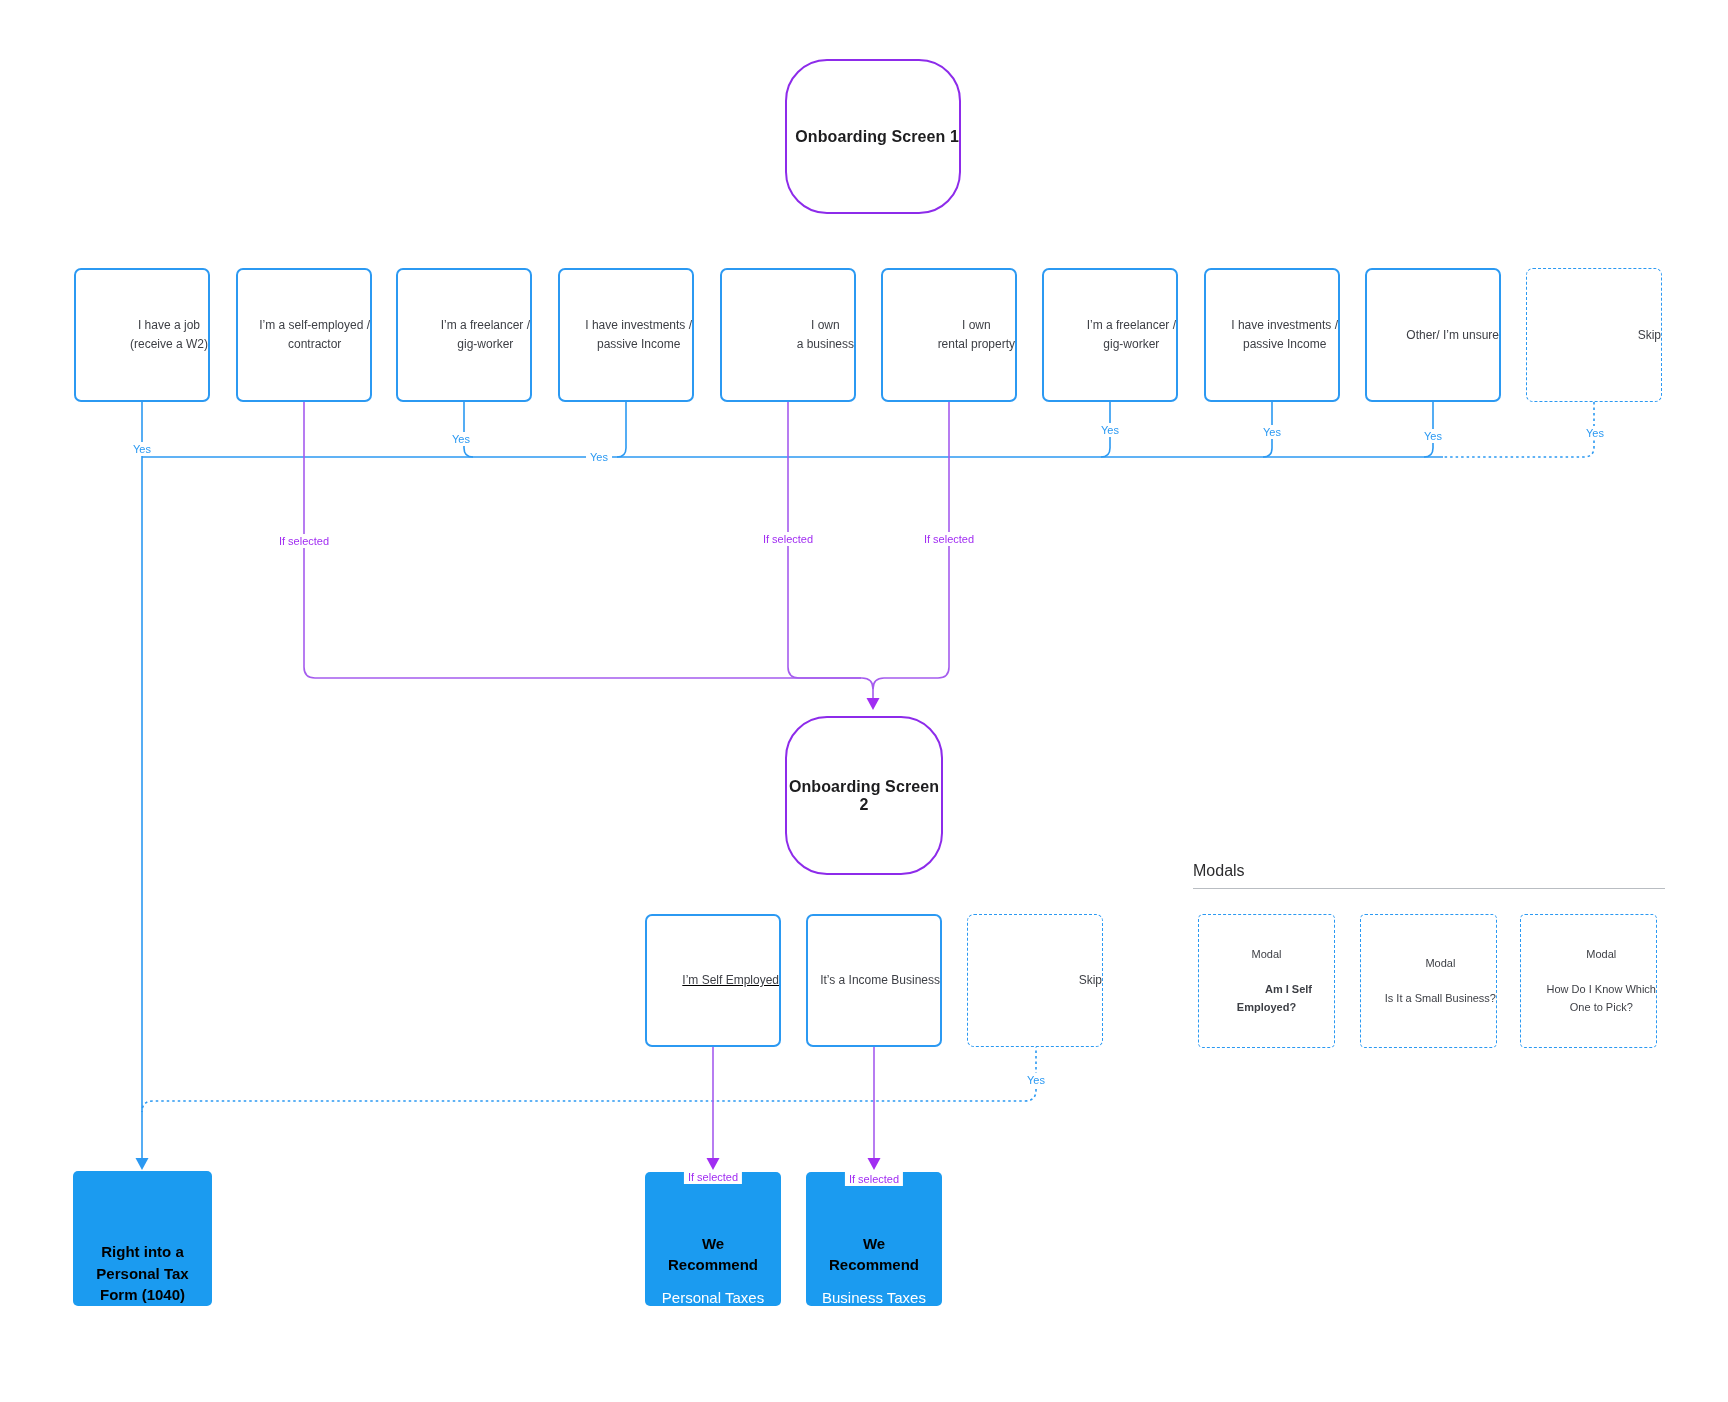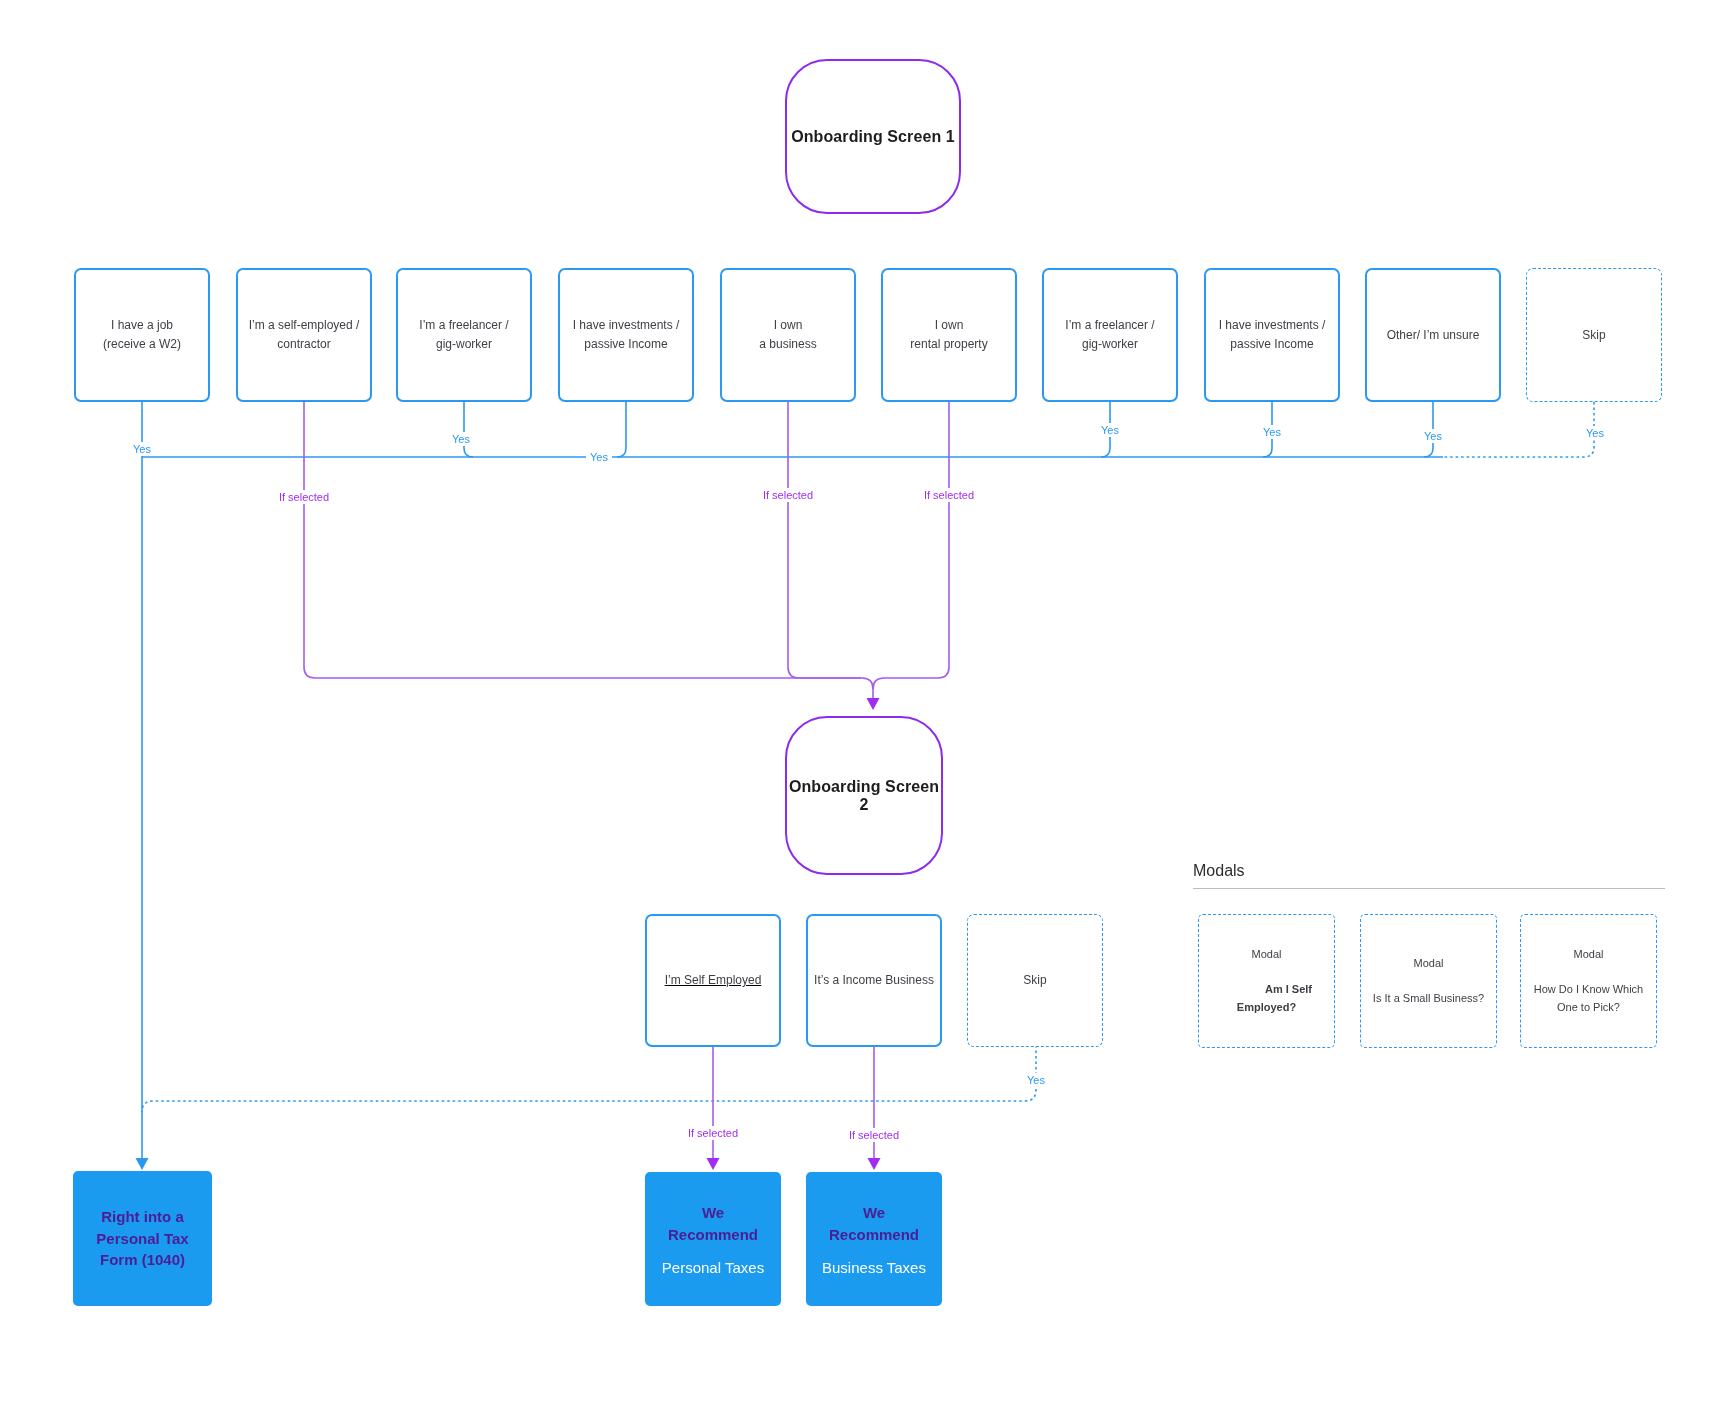--- a/index.html
+++ b/index.html
@@ -1,38 +1,38 @@
 <!DOCTYPE html>
 <html><head>
 <meta charset="utf-8">
 <style>
   html,body{margin:0;padding:0;background:#ffffff;}
   body{font-family:"Liberation Sans", sans-serif; -webkit-font-smoothing:antialiased;}
   #canvas{position:relative;width:1728px;height:1402px;background:#ffffff;overflow:hidden;}
   svg.wires{position:absolute;left:0;top:0;z-index:1;}
 
-  .node{position:absolute;display:flex;align-items:center;justify-content:center;
+  .node{position:absolute;display:flex;align-items:center;justify-content:flex-end;
         text-align:center;background:#ffffff;box-sizing:border-box;z-index:2;}
   .screen{border:2px solid #8d2bea;border-radius:42px;width:176px;height:155px;}
   .screen .t{font-size:16px;font-weight:700;color:#1d1d1f;letter-spacing:.1px;}
   .opt{border:2px solid #2b99f2;border-radius:7px;width:136px;height:134px;}
   .opt .t{font-size:12px;color:#3d3f45;line-height:1.55;white-space:pre-line;}
   .dashed{border-style:dashed;border-width:1.6px;}
   .modal{border:1.6px dashed #2b99f2;border-radius:5px;width:137px;height:134px;}
   .modal .t{font-size:11px;color:#3d3f45;line-height:1.6;white-space:pre-line;}
   .modal .t .strong{font-weight:700;margin-left:44px;}
   .fill{background:#1b9bf0;border:none;border-radius:5px;width:136px;height:134px;
         flex-direction:column;z-index:2;}
-  .fill .hd{font-size:15px;font-weight:700;color:#4c1d95;line-height:1.45;white-space:pre-line;}
+  .fill .hd{font-size:15px;font-weight:700;color:#000000;line-height:1.45;white-space:pre-line;}
   .fill .sub{font-size:15px;font-weight:400;color:#ffffff;margin-top:13px;}
 
   .lbl{position:absolute;transform:translate(-50%,-50%);background:#ffffff;
        padding:1px 4px;font-size:11px;font-weight:500;z-index:3;white-space:nowrap;}
   .lbl.blue{color:#2b99f2;}
-  .lbl.purple{color:#a12df2;}
+  .lbl.purple{color:#a12df2;margin-top:44px;}
 
   .modals-hd{position:absolute;left:1193px;top:862px;width:472px;text-align:left;
              font-size:16px;color:#2c2c2e;z-index:2;}
   .modals-rule{position:absolute;left:1193px;top:888px;width:472px;height:0;
                border-top:1.5px solid #b9bdc2;z-index:2;}
 </style>
 </head>
 <body>
 
 <div id="canvas">

